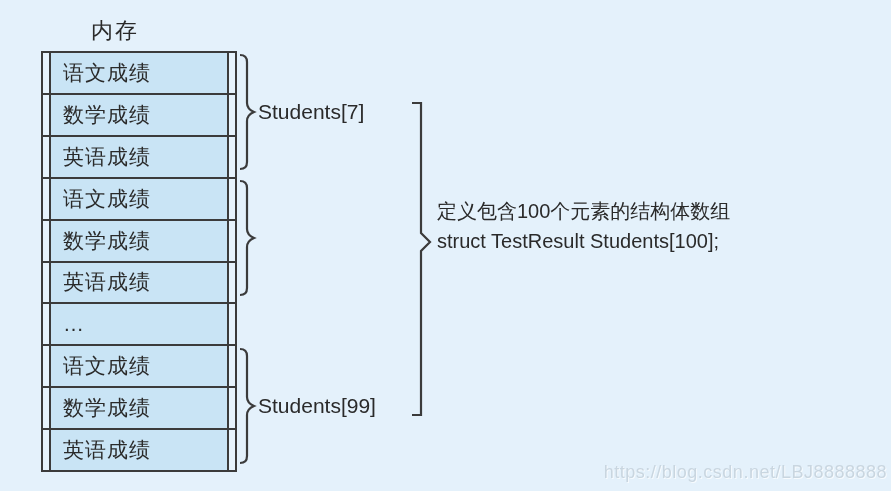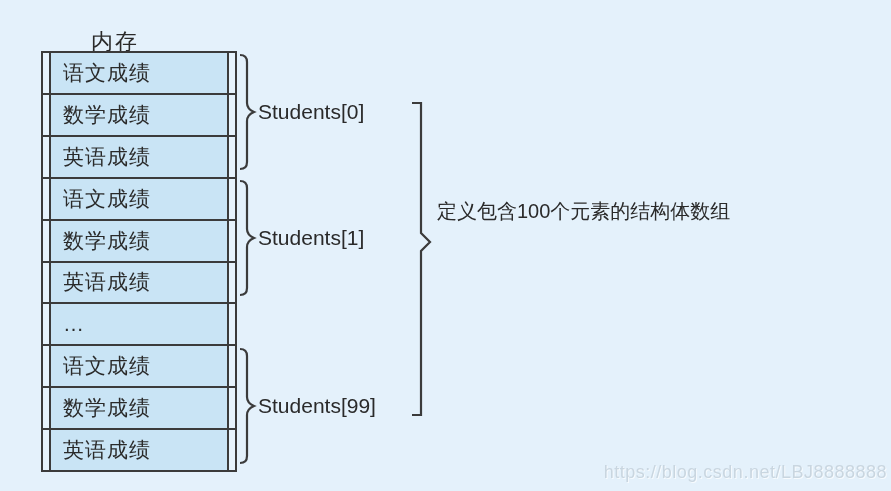--- a/index.html
+++ b/index.html
@@ -19,21 +19,20 @@
     overflow: hidden;
     font-family: "Liberation Sans", "DejaVu Sans", sans-serif;
     color: var(--text);
   }
   .title {
     position: absolute;
     left: 91px;
     top: 16px;
     font-size: 22px;
     letter-spacing: 2px;
-    margin-top: 11px;
   }
   .mem-table {
     position: absolute;
     left: 41px;
     top: 51px;
     width: 192px;
     height: 417px;
     border: 2px solid var(--border);
     background: var(--gutter);
     display: flex;
@@ -168,23 +167,23 @@
       </div>
     </div>
 
   <svg class="overlay" width="891" height="491">
     <path d="M 240 55 Q 247 55 247 62 L 247 103 Q 247 109 254 112 Q 247 115 247 121 L 247 162 Q 247 169 240 169"></path>
     <path d="M 240 181 Q 247 181 247 188 L 247 229 Q 247 235 254 238 Q 247 241 247 247 L 247 288 Q 247 295 240 295"></path>
     <path d="M 240 349 Q 247 349 247 356 L 247 397 Q 247 403 254 406 Q 247 409 247 415 L 247 456 Q 247 463 240 463"></path>
     <path d="M 412 103 L 421 103 L 421 233 L 430 242 L 421 251 L 421 415 L 412 415"></path>
   </svg>
 
-  <div class="group-label gl-0">Students[0]</div>
-  <div class="group-label gl-1">Students[1]</div>
+  <div class="group-label gl-0">Students[7]</div>
   <div class="group-label gl-2">Students[99]</div>
 
   <div class="annotation">
     <div>定义包含100个元素的结构体数组</div>
+    <div>struct TestResult Students[100];</div>
   </div>
 
   <div class="watermark">https://blog.csdn.net/LBJ8888888</div>
 
 </div>
 
 </body></html>

